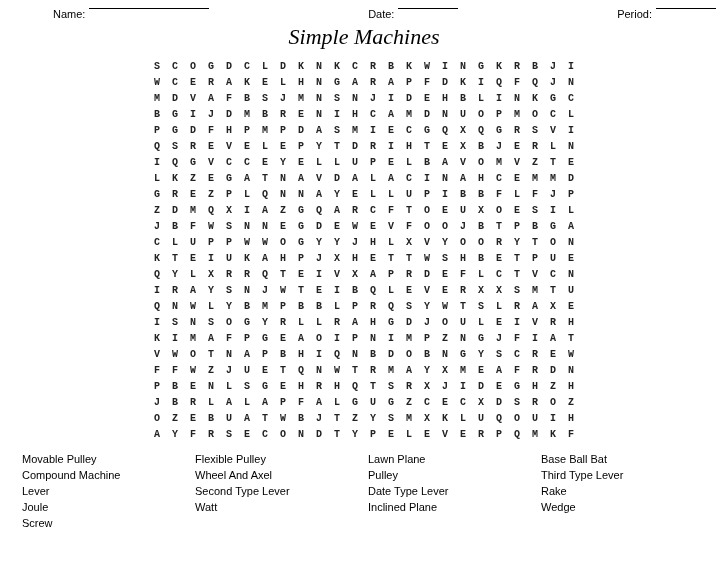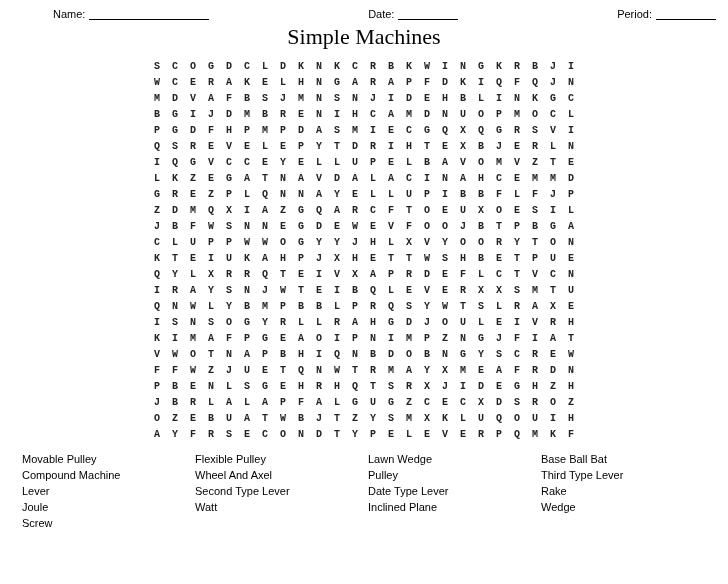--- a/index.html
+++ b/index.html
@@ -14,40 +14,41 @@
     }
     .header-row {
       display: flex;
       justify-content: space-between;
       align-items: center;
       margin-bottom: 4px;
       font-size: 11px;
     }
     .header-field {
       display: flex;
-      align-items: flex-end;
+      align-items: flex-start;
       gap: 4px;
       padding-left: 41px;
     }
     .header-line {
       display: inline-block;
       border-bottom: 1px solid #000;
       width: 120px;
     }
     .header-line-short {
       display: inline-block;
       border-bottom: 1px solid #000;
       width: 60px;
     }
     .title {
       text-align: center;
       font-size: 22px;
       font-weight: normal;
       margin-bottom: 8px;
       font-family: Georgia, serif;
+      font-style: italic;
     }
     .word-search-grid {
       display: flex;
       flex-direction: column;
       align-items: center;
       margin-bottom: 10px;
     }
     .grid-row {
       display: flex;
     }
@@ -717,21 +718,21 @@
       <div class="grid-cell">Q</div>
       <div class="grid-cell">M</div>
       <div class="grid-cell">K</div>
       <div class="grid-cell">F</div>
     </div>
   </div>
 
 <div class="word-list">
 <div class="word-item">Movable Pulley</div>
     <div class="word-item">Flexible Pulley</div>
-    <div class="word-item">Lawn Wedge</div>
+    <div class="word-item">Lawn Plane</div>
     <div class="word-item">Base Ball Bat</div>
     <div class="word-item">Compound Machine</div>
     <div class="word-item">Wheel And Axel</div>
     <div class="word-item">Pulley</div>
     <div class="word-item">Third Type Lever</div>
     <div class="word-item">Lever</div>
     <div class="word-item">Second Type Lever</div>
     <div class="word-item">Date Type Lever</div>
     <div class="word-item">Rake</div>
     <div class="word-item">Joule</div>

